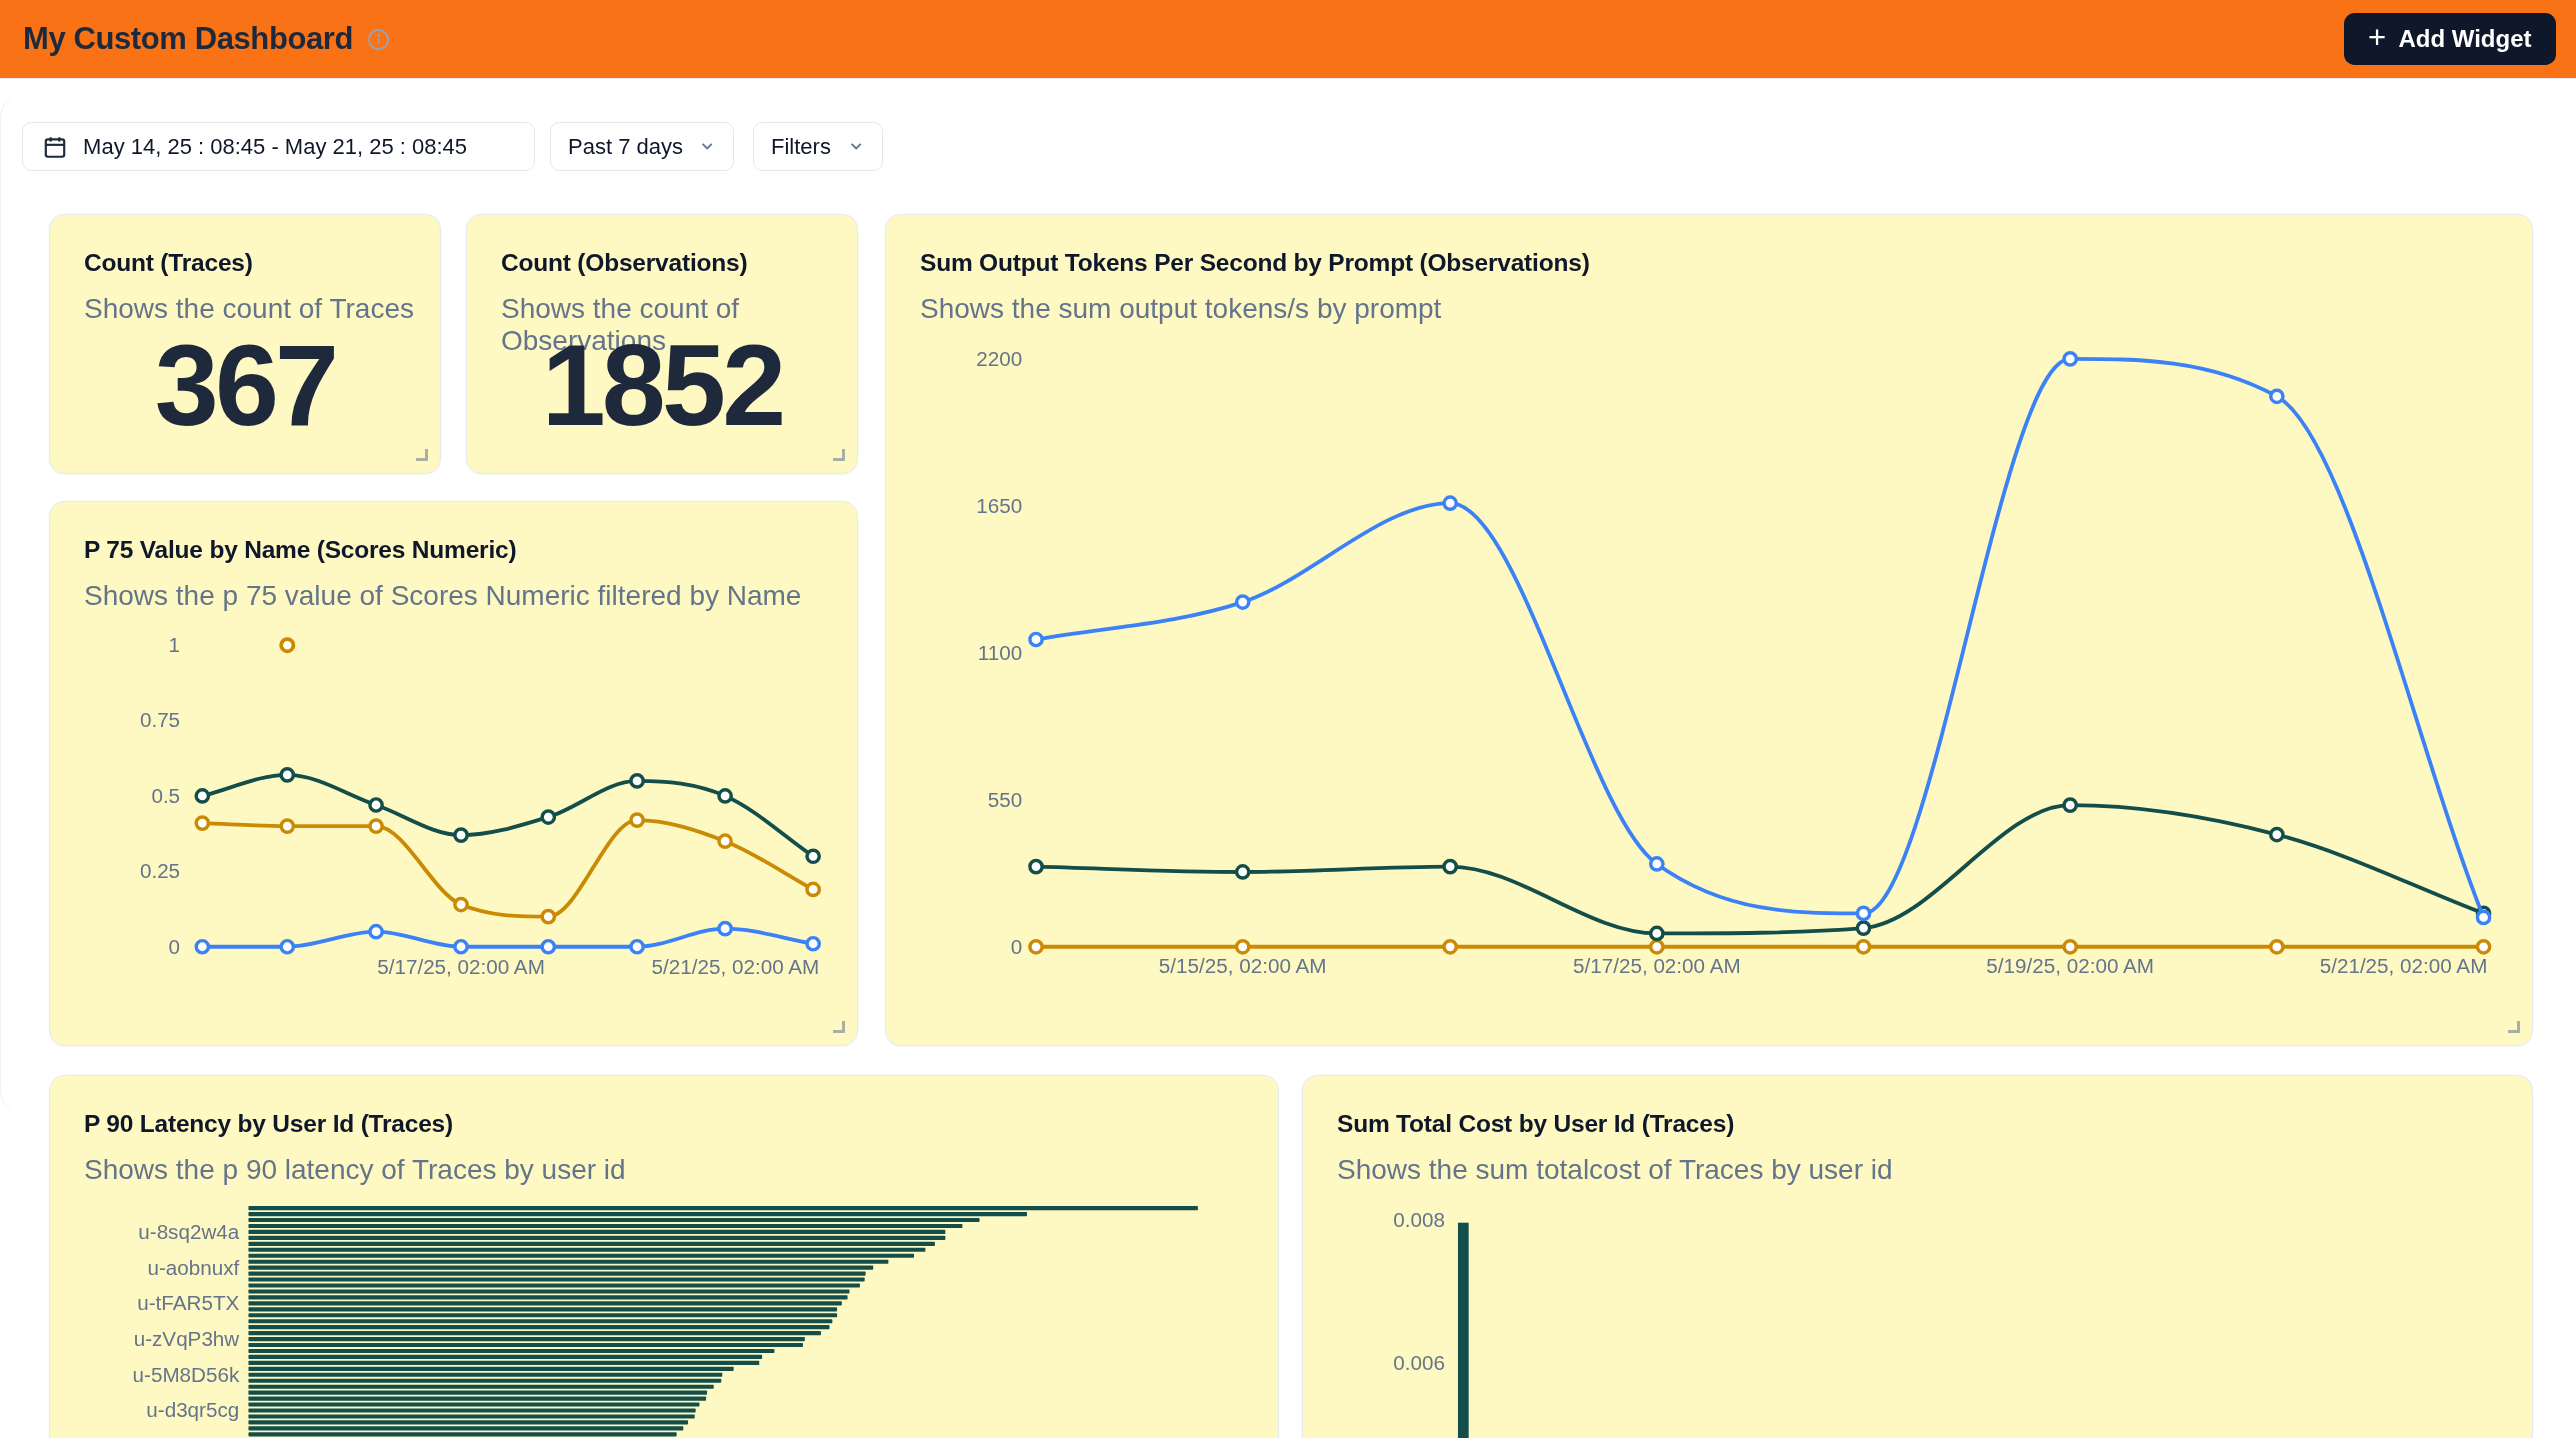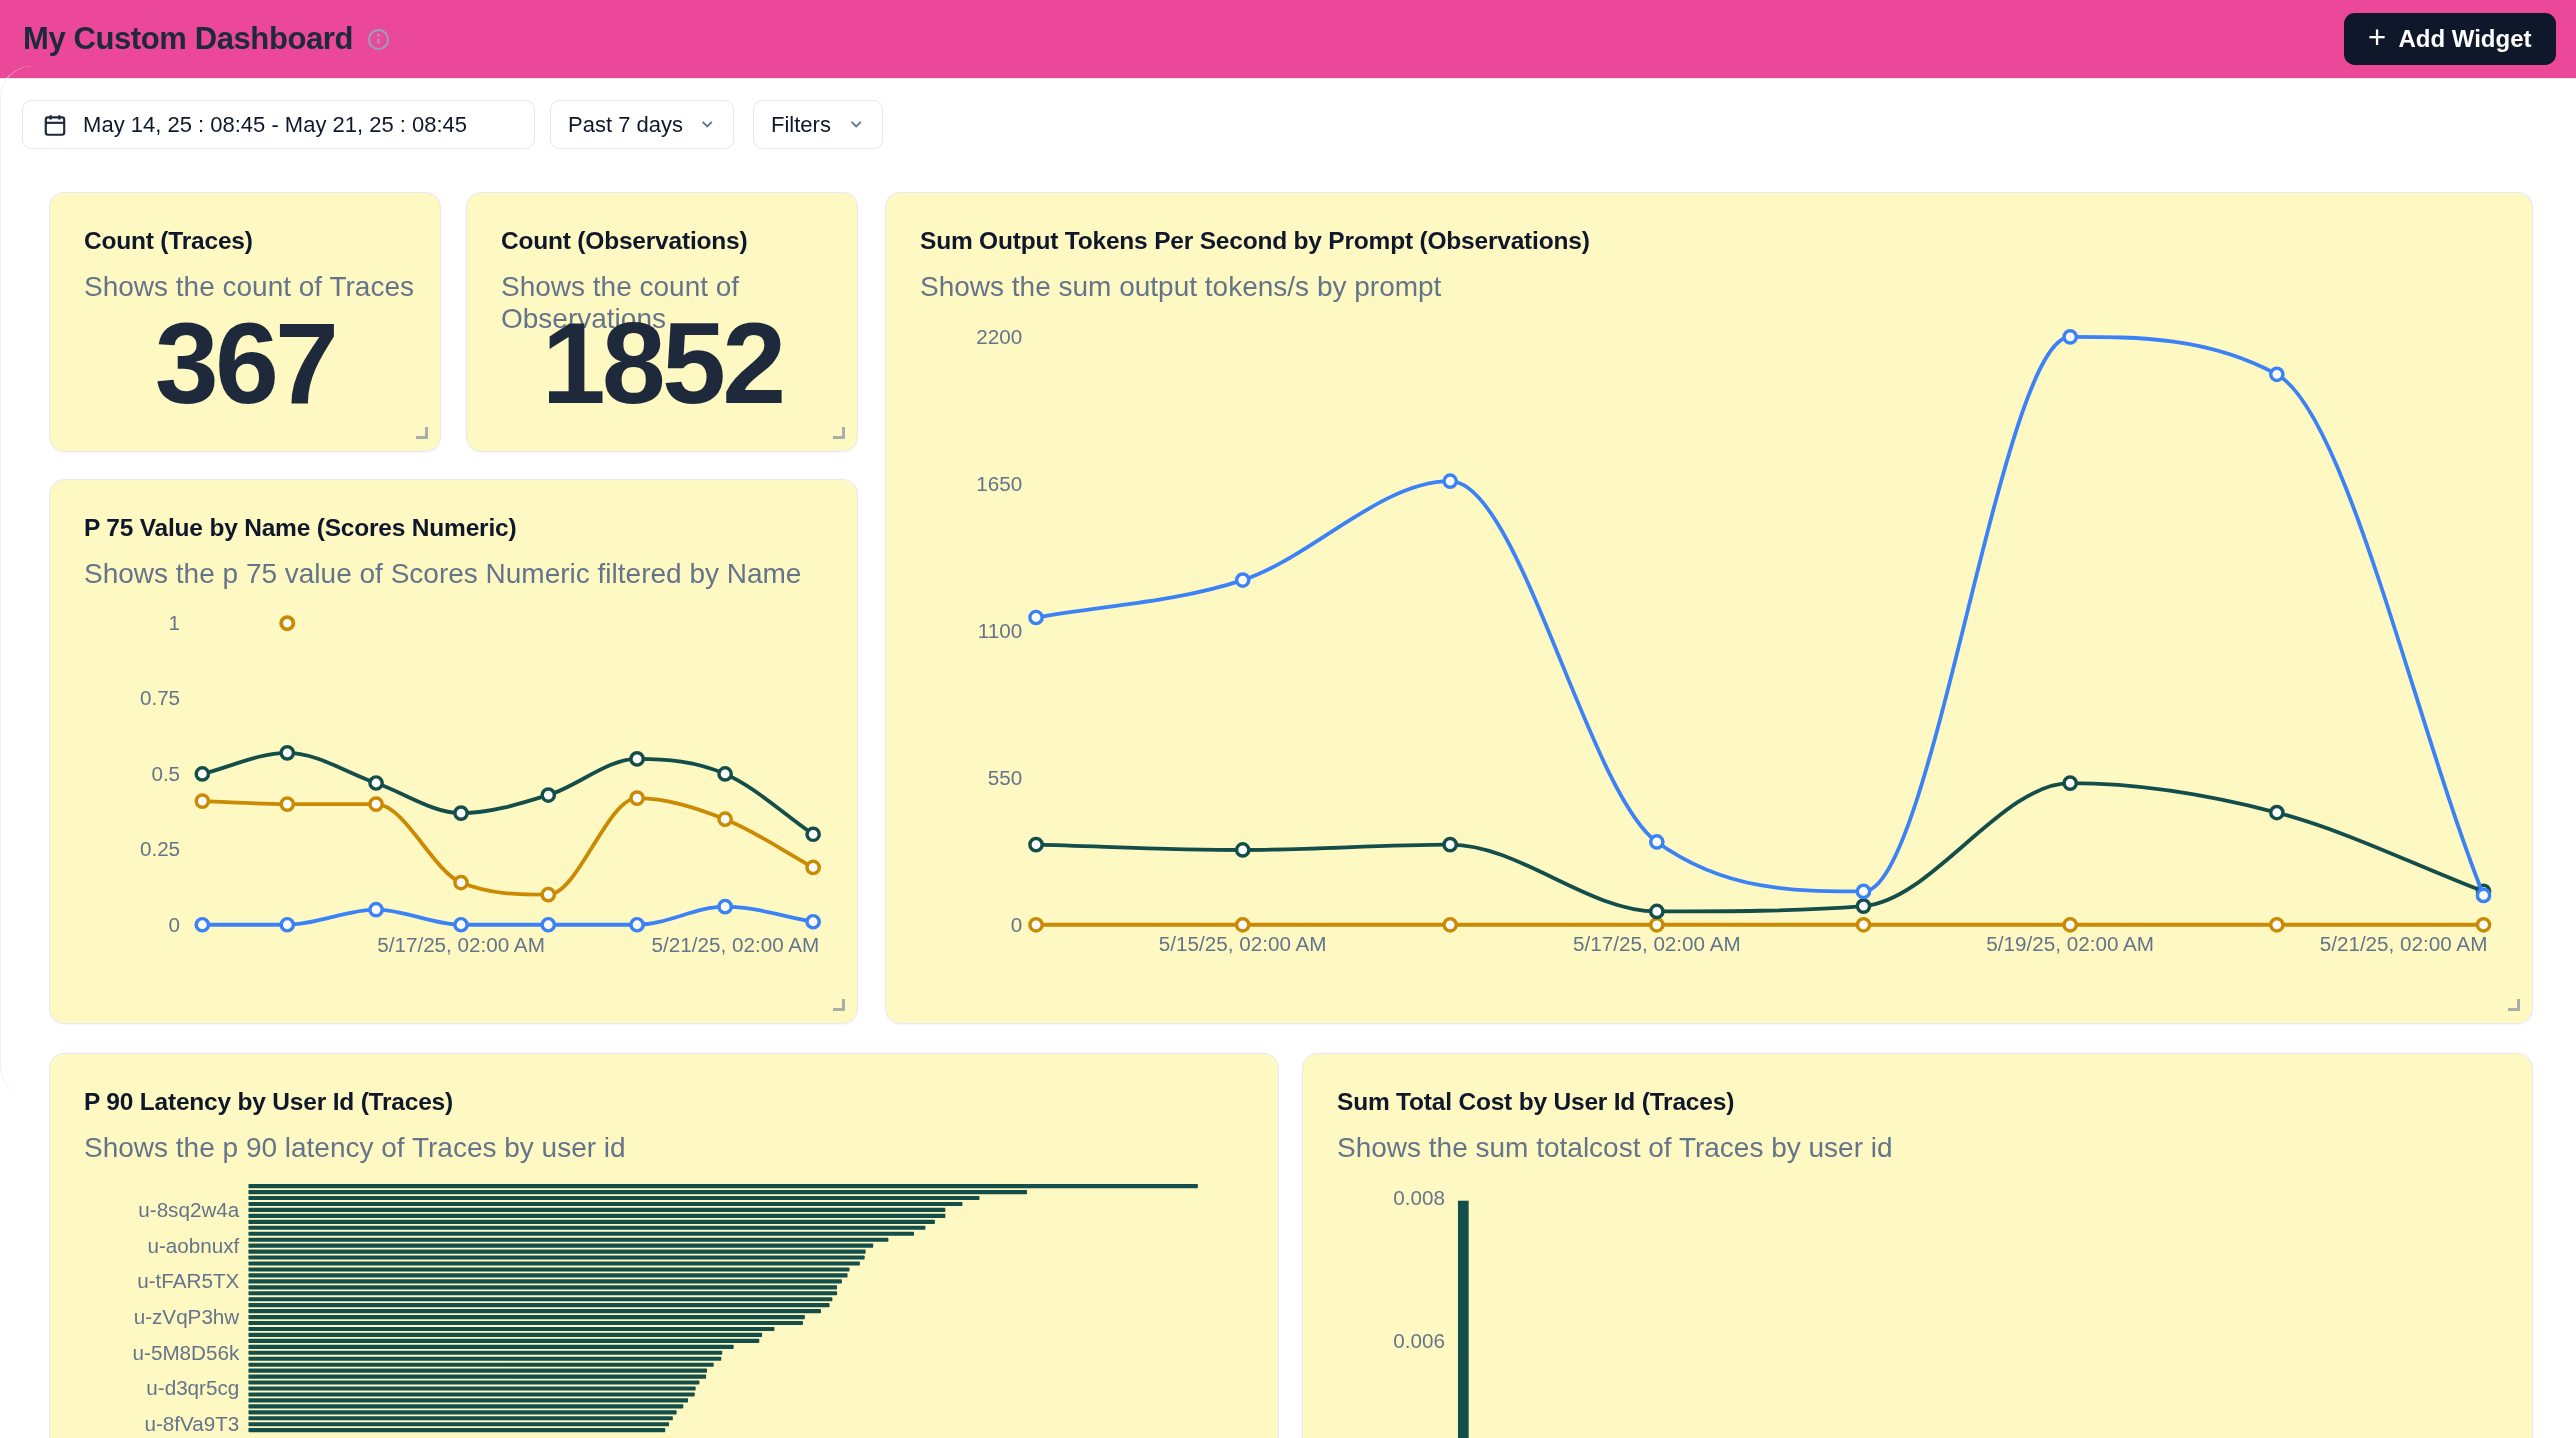--- a/index.html
+++ b/index.html
@@ -6,35 +6,35 @@
   html,body { margin:0; padding:0; }
   body {
     width:2576px; height:1439px; overflow:hidden;
     background:#ffffff; color:#0f172a;
     font-family:"Liberation Sans", sans-serif;
     position:relative;
   }
   
   .topbar {
     position:absolute; left:0; top:0; width:2576px; height:79px;
-    background:#ec4899; border-bottom:1.5px solid #e2e8f0;
+    background:#f97316; border-bottom:1.5px solid #e2e8f0;
     display:flex; align-items:center; padding:0 23px;
   }
   .page-title { font-size:31px; font-weight:700; color:#1e293b; letter-spacing:-0.4px; }
   .info-icon { margin-left:13.8px; display:flex; align-items:center; }
   .add-widget {
     position:absolute; right:20px; top:13px; height:52px;
     background:#0f172a; color:#ffffff; border:none; border-radius:10.7px;
     font-family:"Liberation Sans", sans-serif;
     font-size:24px; font-weight:600; display:flex; align-items:center; gap:12.2px;
     padding:0 24.5px; cursor:pointer;
   }
   .plus-glyph { font-size:31px; font-weight:400; line-height:1; margin-top:-3.1px; }
   
-  .main { position:absolute; left:0; top:66px; width:2576px; height:1032px; border-left:1.5px solid #eef1f5;border-radius:32px; }
+  .main { position:absolute; left:0; top:88px; width:2576px; height:1032px; border-left:1.5px solid #eef1f5;border-radius:32px; }
   .btn {
     position:absolute; background:#fff; border:1.5px solid #e2e8f0; border-radius:9.2px;
     display:flex; align-items:center; font-size:22px; color:#0f172a; font-weight:500;
     cursor:pointer; font-family:"Liberation Sans", sans-serif;
   }
   .date-btn { left:21.4px; top:34px; width:513px; height:49px; padding:0 18.4px; gap:15.3px; }
   .select-btn { left:549px; top:34px; width:184px; height:49px; padding:6px 17px; justify-content:space-between; }
   .filters-btn { left:752px; top:34px; width:130px; height:49px; padding:0 17px; justify-content:space-between;text-align:center; }
   
   .card {

